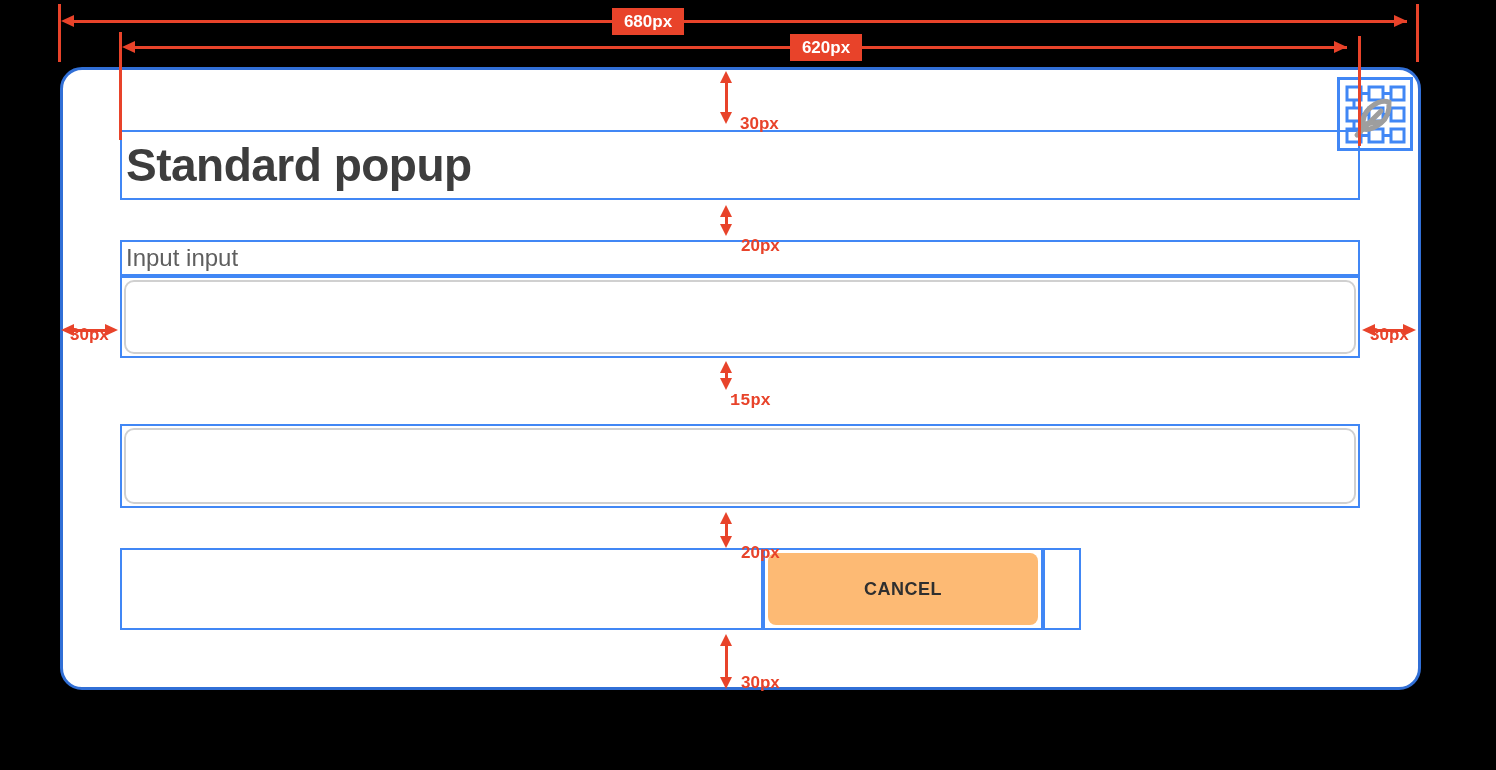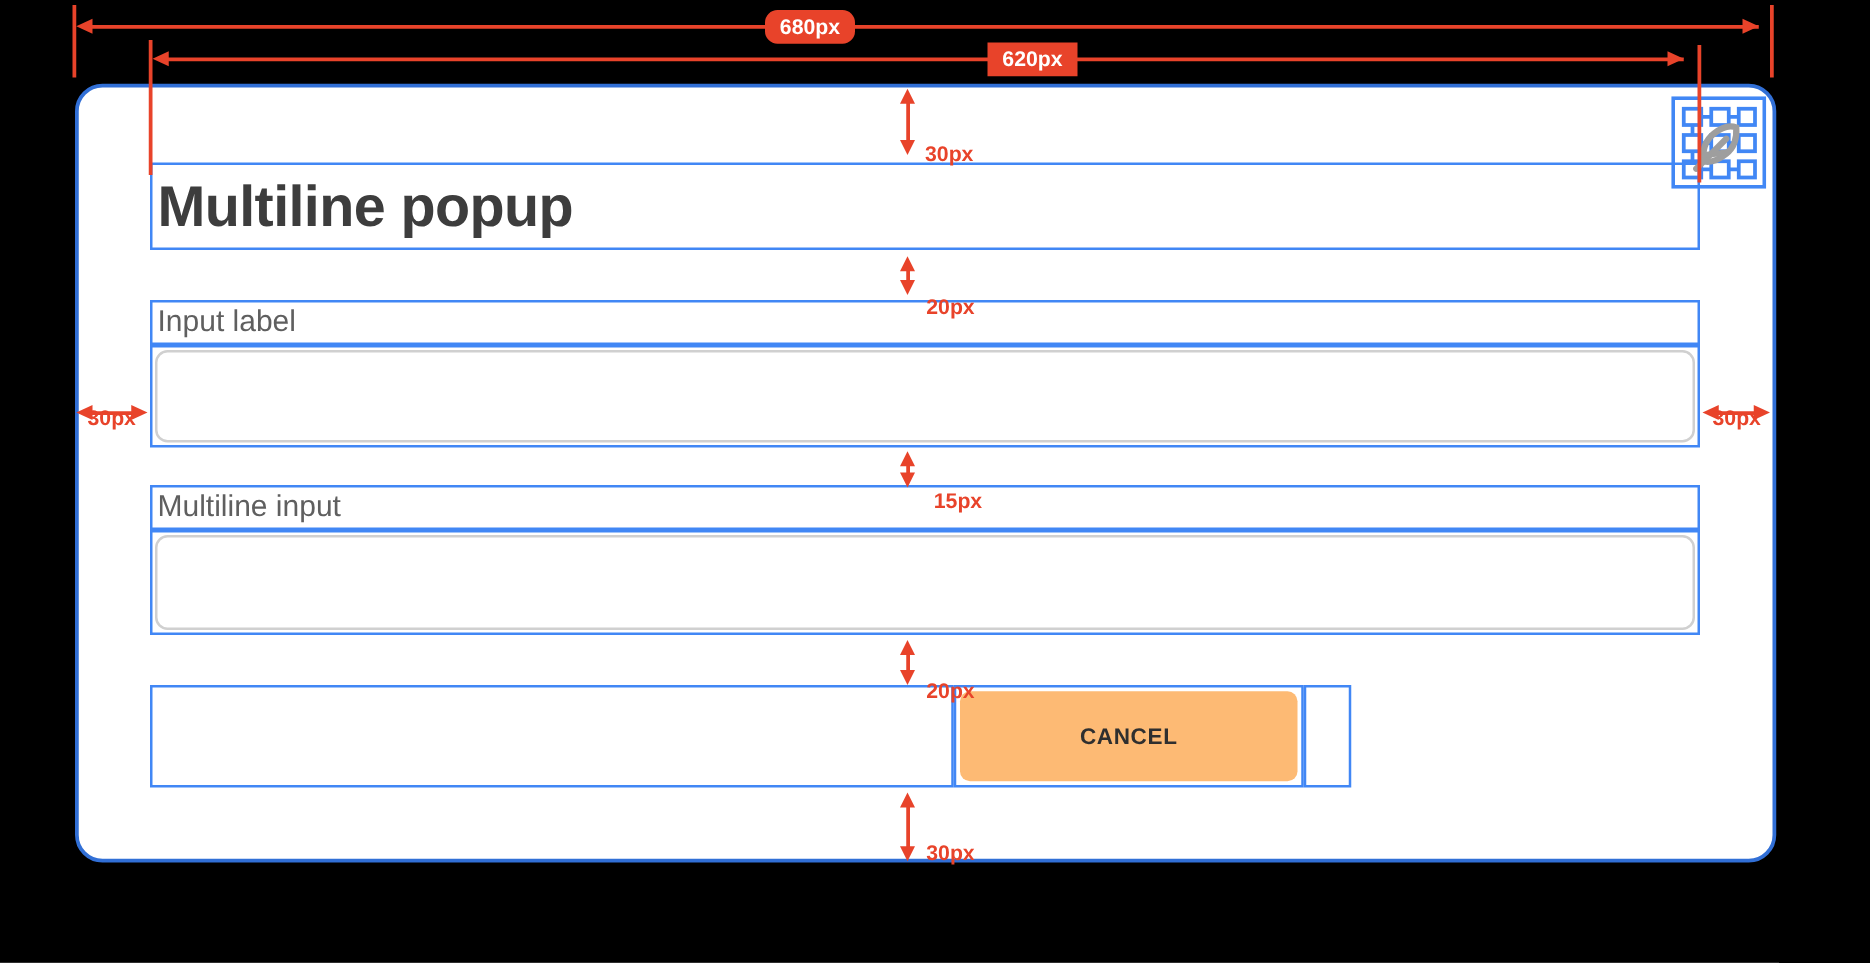--- a/index.html
+++ b/index.html
@@ -55,33 +55,30 @@
   .icon-box{position:absolute;left:1337px;top:77px;width:76px;height:74px;}
 </style>
 </head>
 <body>
 
 <div id="canvas">
 
   <div class="popup"></div>
 
   <div class="sel title-box">
-    <span class="title-text">Multiline popup</span>
+    <span class="title-text">Standard popup</span>
   </div>
 
   <div class="sel label-box" style="top:240px;">
-    <span class="label-text">Input label</span>
+    <span class="label-text">Input input</span>
   </div>
   <div class="sel input-wrap" style="top:276px;height:82px;">
     <div class="field"></div>
   </div>
 
-  <div class="sel label-box" style="top:388px;">
-    <span class="label-text">Multiline input</span>
-  </div>
   <div class="sel input-wrap" style="top:424px;height:84px;">
     <div class="field"></div>
   </div>
 
   <div class="sel btn-wrap" style="left:120px;width:643px;"></div>
   <div class="sel btn-wrap" style="left:763px;width:280px;">
     <button class="cancel-btn">CANCEL</button>
   </div>
   <div class="sel btn-wrap" style="left:1043px;width:38px;"></div>
 
@@ -113,42 +110,42 @@
         <path d="M 27 47 L 44 45"></path>
       </g>
     </svg>
   </div>
 
   <div class="vtick" style="left:58px;top:4px;height:58px;"></div>
   <div class="vtick" style="left:1416px;top:4px;height:58px;"></div>
   <div class="hline" style="left:70px;top:19.5px;width:1337px;"></div>
   <div class="tri tri-l" style="left:61px;top:15px;"></div>
   <div class="tri tri-r" style="left:1394px;top:15px;"></div>
-  <div class="chip" style="left:612px;top:8px;border-radius:10px;">680px</div>
+  <div class="chip" style="left:612px;top:8px;">680px</div>
 
   <div class="vtick" style="left:119px;top:32px;height:108px;"></div>
   <div class="hline" style="left:131px;top:45.5px;width:1216px;"></div>
   <div class="tri tri-l" style="left:122px;top:41px;"></div>
   <div class="tri tri-r" style="left:1334px;top:41px;"></div>
   <div class="chip" style="left:790px;top:34px;">620px</div>
 
   <div class="tri tri-u" style="left:719.5px;top:71px;"></div>
   <div class="vline" style="left:724.5px;top:80px;height:35px;"></div>
   <div class="tri tri-d" style="left:719.5px;top:112px;"></div>
   <div class="red-label" style="left:740px;top:90px;">30px</div>
 
   <div class="tri tri-u" style="left:719.5px;top:205px;"></div>
   <div class="vline" style="left:724.5px;top:214px;height:13px;"></div>
   <div class="tri tri-d" style="left:719.5px;top:224px;"></div>
   <div class="red-label" style="left:741px;top:212px;">20px</div>
 
   <div class="tri tri-u" style="left:719.5px;top:361px;"></div>
   <div class="vline" style="left:724.5px;top:370px;height:11px;"></div>
   <div class="tri tri-d" style="left:719.5px;top:378px;"></div>
-  <div class="red-label" style="left:747px;top:367px;">15px</div>
+  <div class="red-label" style="left:730px;top:367px;font-family:Liberation Mono, monospace;">15px</div>
 
   <div class="tri tri-u" style="left:719.5px;top:512px;"></div>
   <div class="vline" style="left:724.5px;top:521px;height:18px;"></div>
   <div class="tri tri-d" style="left:719.5px;top:536px;"></div>
   <div class="red-label" style="left:741px;top:519px;">20px</div>
 
   <div class="tri tri-u" style="left:719.5px;top:634px;"></div>
   <div class="vline" style="left:724.5px;top:643px;height:37px;"></div>
   <div class="tri tri-d" style="left:719.5px;top:677px;"></div>
   <div class="red-label" style="left:741px;top:649px;">30px</div>

